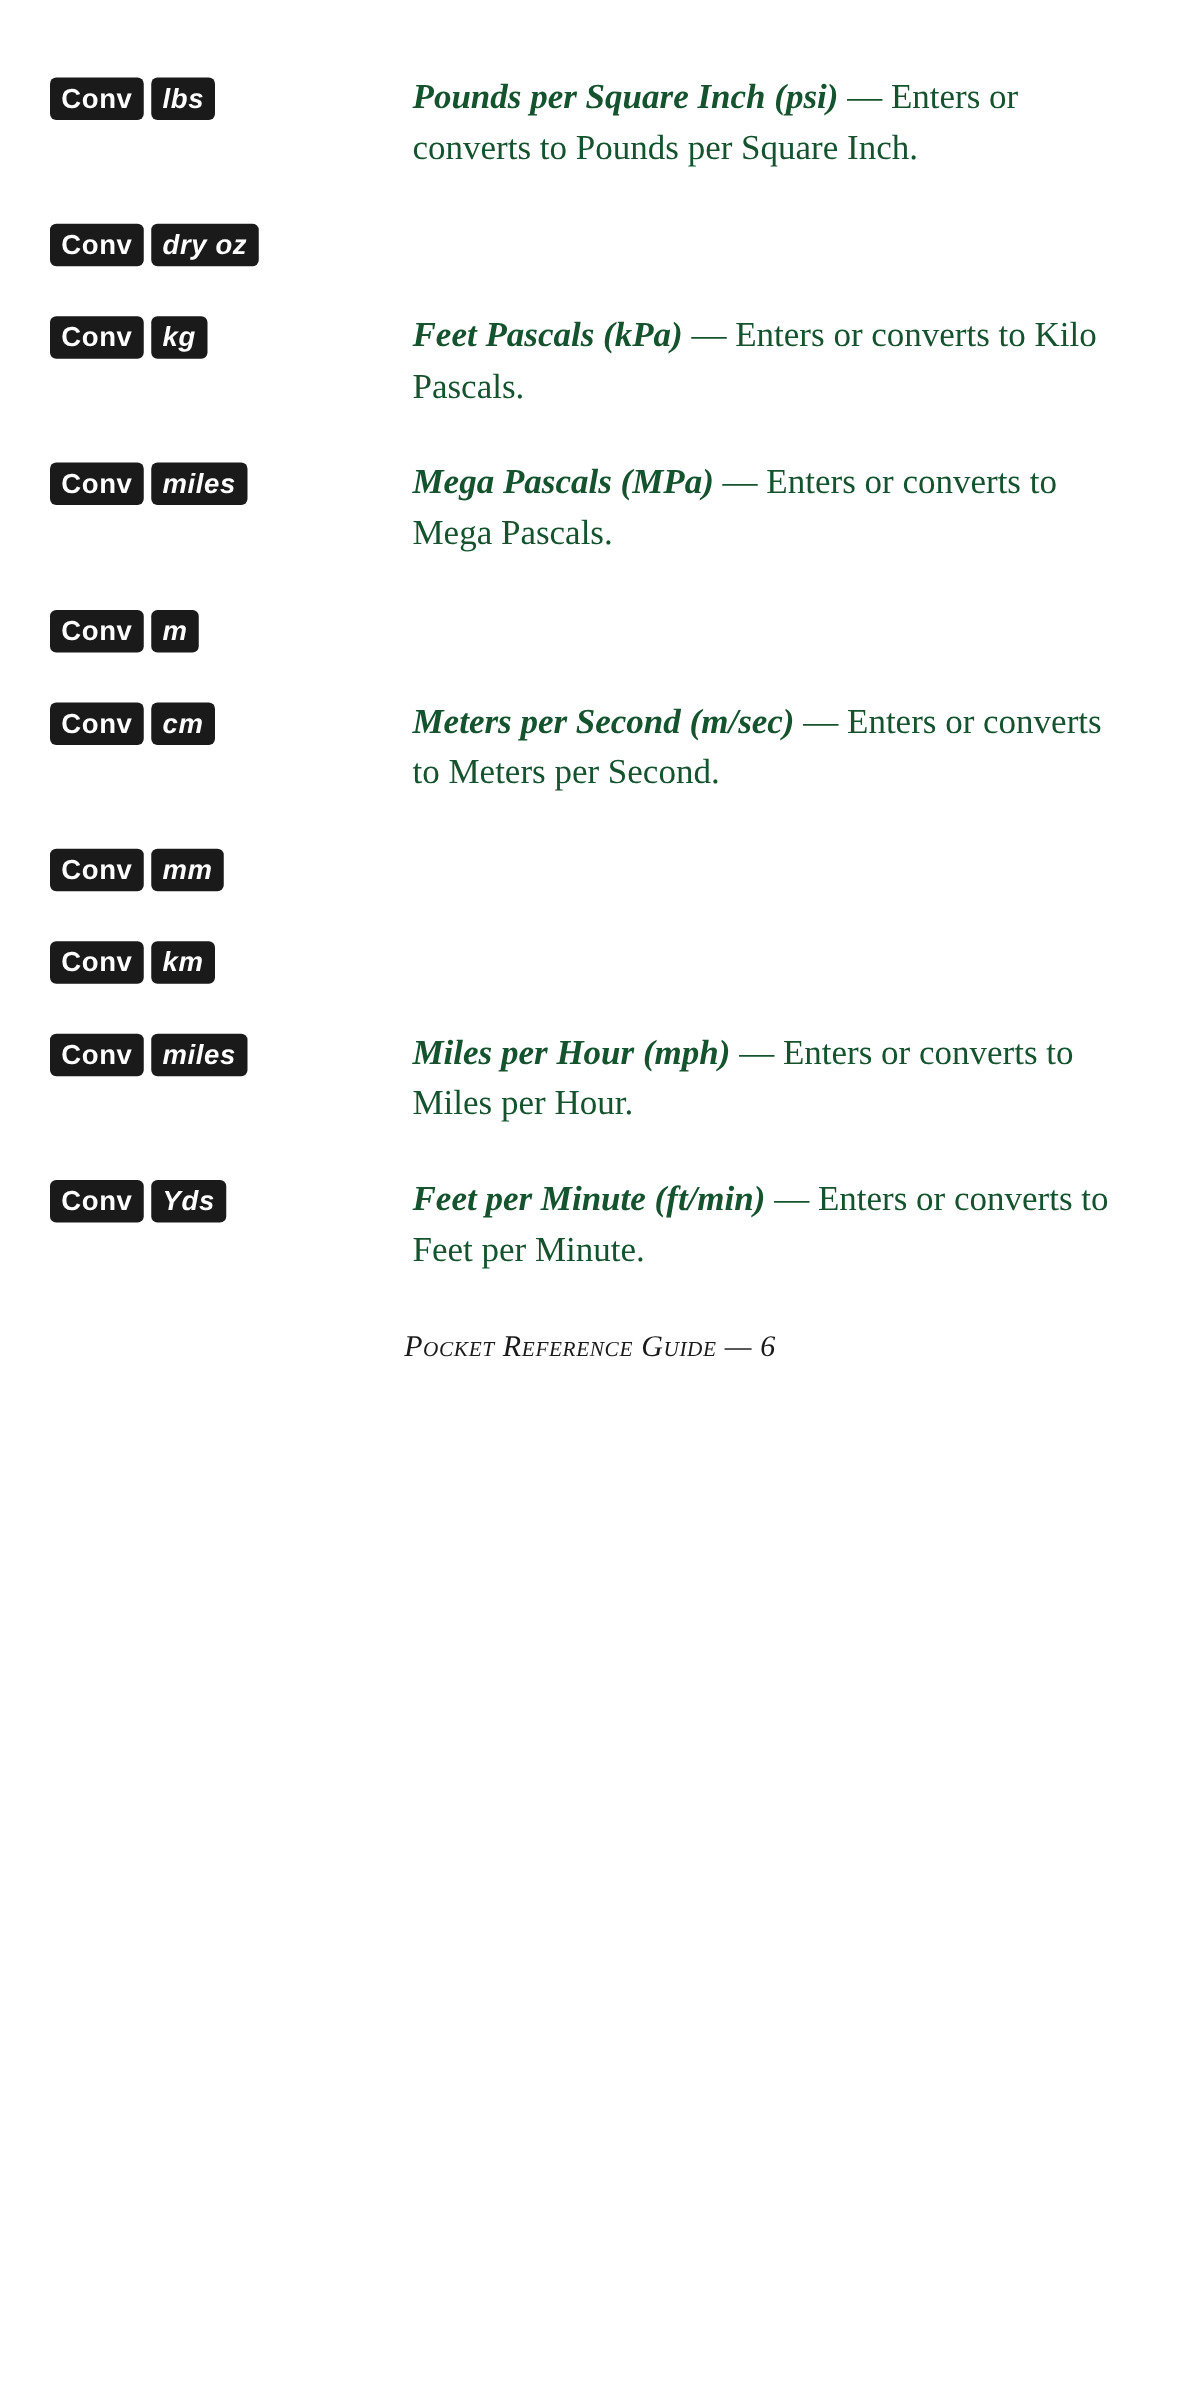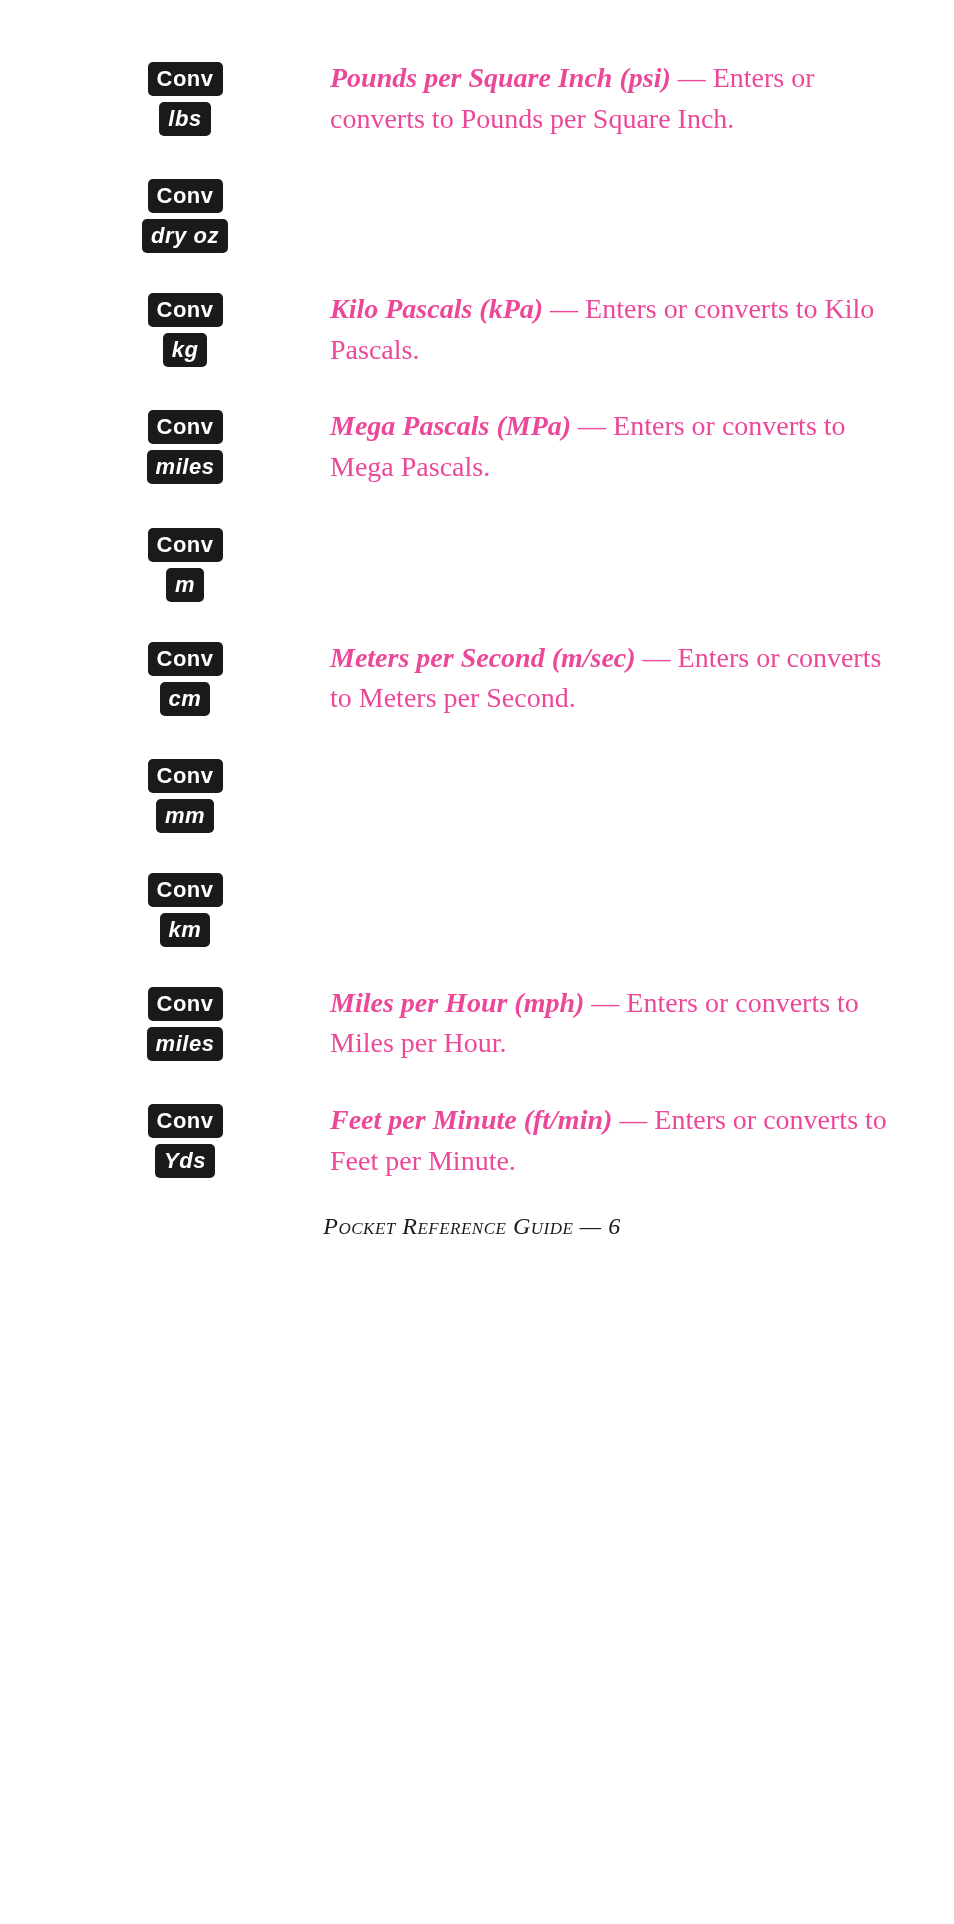--- a/index.html
+++ b/index.html
@@ -25,21 +25,21 @@
     .entry {
       display: flex;
       flex-direction: row;
       align-items: flex-start;
       padding: 18px 0;
       gap: 0;
     }
 
     .badges {
       display: flex;
-      flex-direction: column;
+      flex-direction: row;
       align-items: center;
       gap: 6px;
       min-width: 290px;
       padding-top: 4px;
       flex-shrink: 0;
     }
 
     .badge {
       background: #1a1a1a;
       color: #ffffff;
@@ -53,31 +53,31 @@
     }
 
     .badge-italic {
       font-style: italic;
     }
 
     .description {
       flex: 1;
       font-size: 28px;
       line-height: 1.45;
-      color: #ec4899;
+      color: #14532d;
     }
 
     .description .term {
       font-weight: bold;
       font-style: italic;
     }
 
     .footer {
       text-align: center;
-      margin-top: 14px;
+      margin-top: 26px;
       font-size: 24px;
       font-style: italic;
       font-variant: small-caps;
       color: #1a1a1a;
       letter-spacing: 0.5px;
     }
   </style>
 </head>
 <body>
 
@@ -93,21 +93,21 @@
       <div class="badges">
         <span class="badge">Conv</span>
         <span class="badge badge-italic">dry oz</span>
       </div>
     </div>
     <div class="entry">
       <div class="badges">
         <span class="badge">Conv</span>
         <span class="badge badge-italic">kg</span>
       </div>
-      <div class="description"><span class="term">Kilo Pascals (kPa)</span> — Enters or converts to Kilo Pascals.</div>
+      <div class="description"><span class="term">Feet Pascals (kPa)</span> — Enters or converts to Kilo Pascals.</div>
     </div>
     <div class="entry">
       <div class="badges">
         <span class="badge">Conv</span>
         <span class="badge badge-italic">miles</span>
       </div>
       <div class="description"><span class="term">Mega Pascals (MPa)</span> — Enters or converts to Mega Pascals.</div>
     </div>
     <div class="entry">
       <div class="badges">

